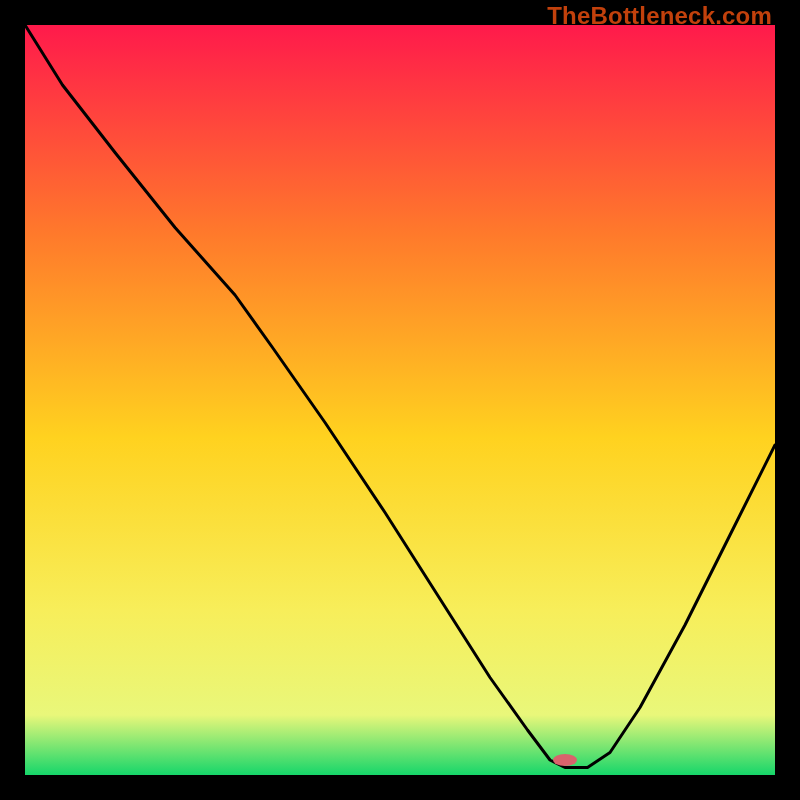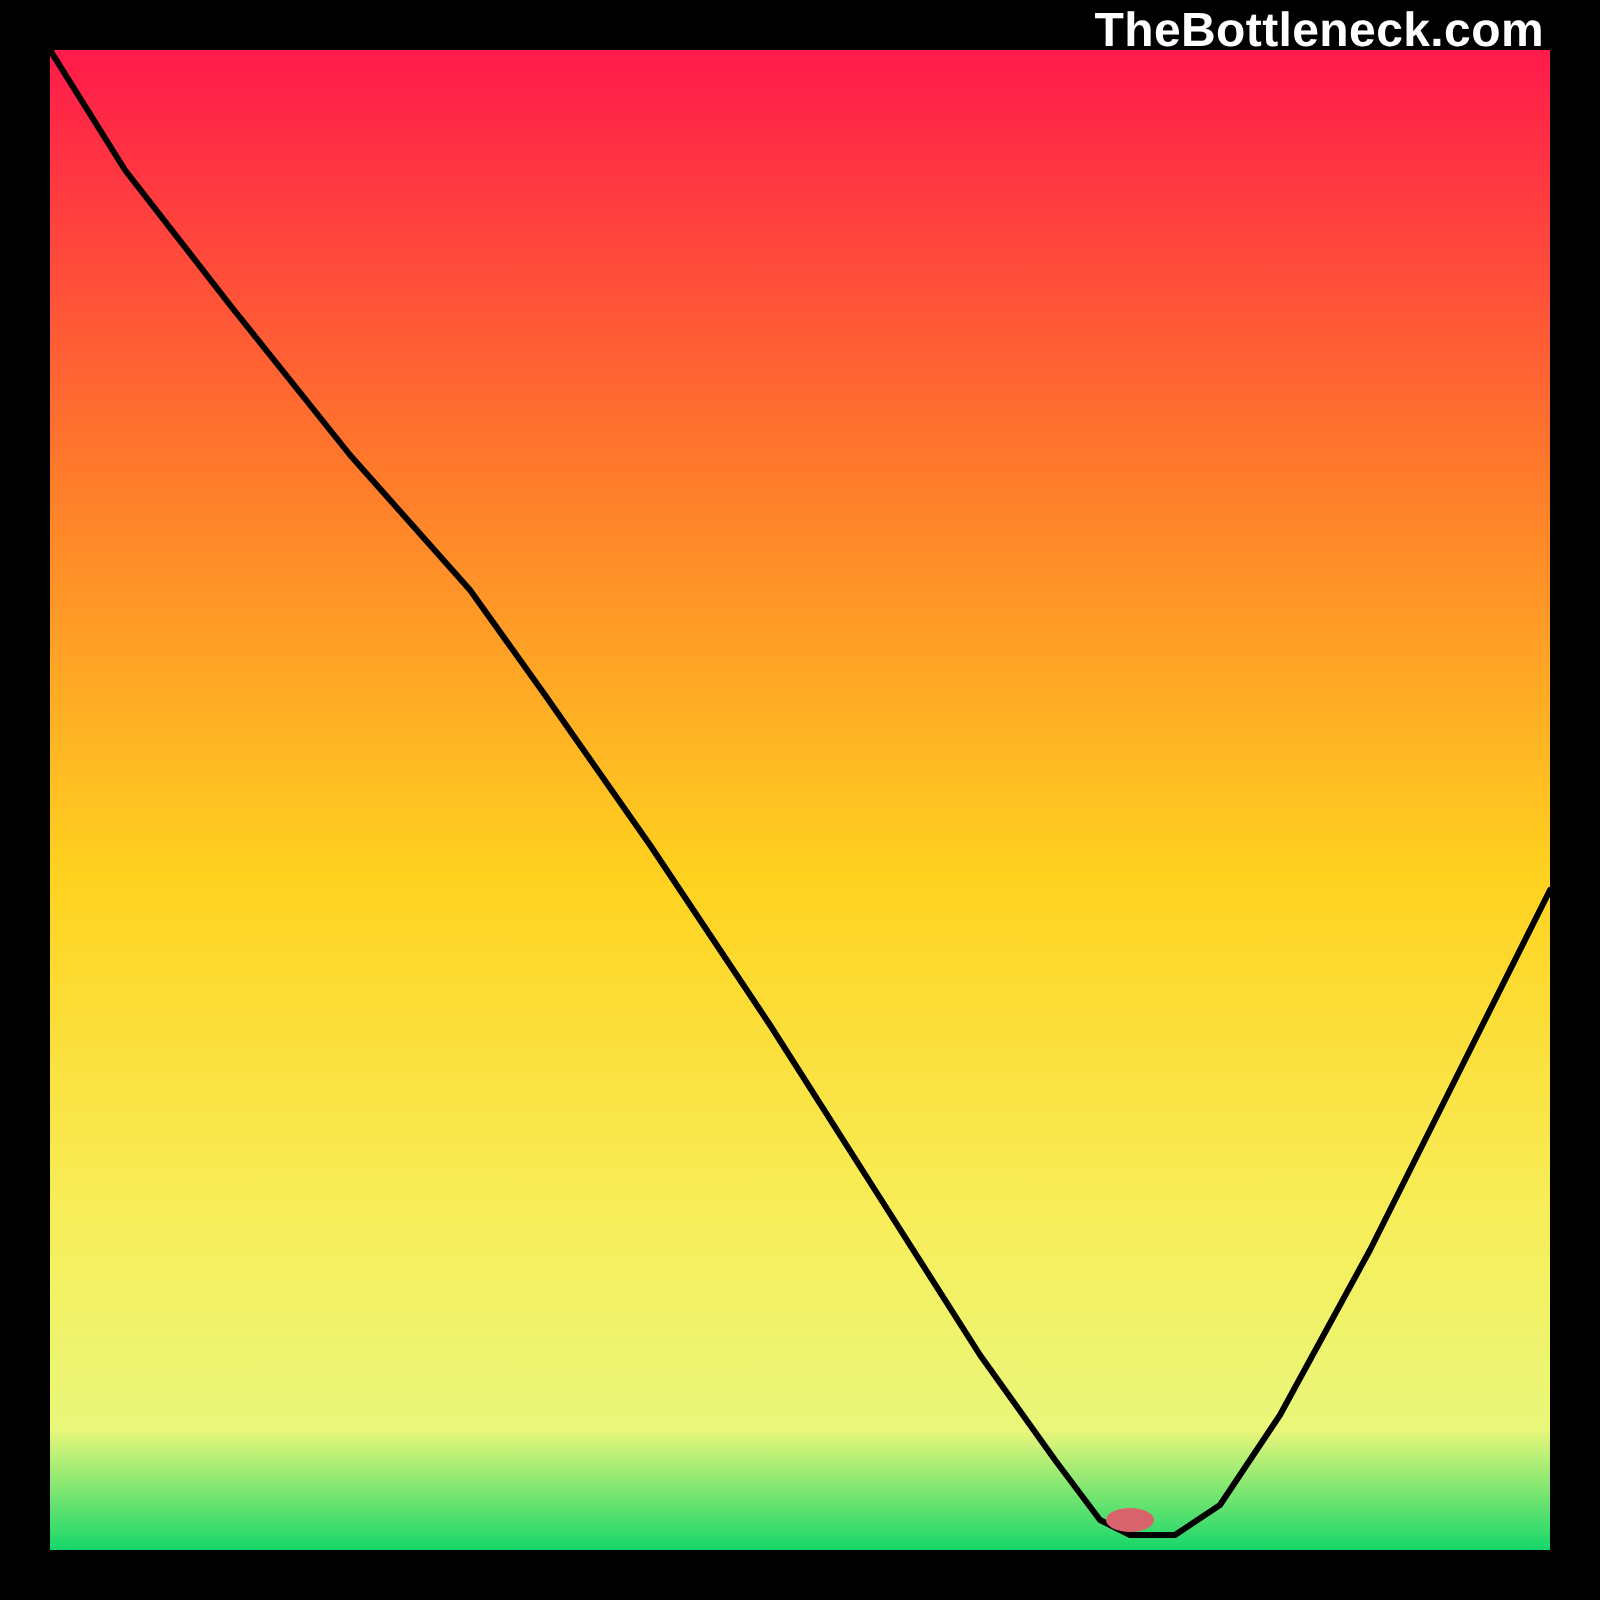--- a/index.html
+++ b/index.html
@@ -23,21 +23,21 @@
     position: absolute;
     left: 0;
     top: 0;
     width: 750px;
     height: 750px;
   }
   .watermark {
     position: absolute;
     top: 2px;
     right: 28px;
-    color: #ffffff;
+    color: #c2410c;
     font-size: 24px;
     font-weight: 600;
     letter-spacing: 0.2px;
     font-family: Arial, Helvetica, sans-serif;
   }
   svg { display: block; }
 </style>
 </head>
 <body>
 

